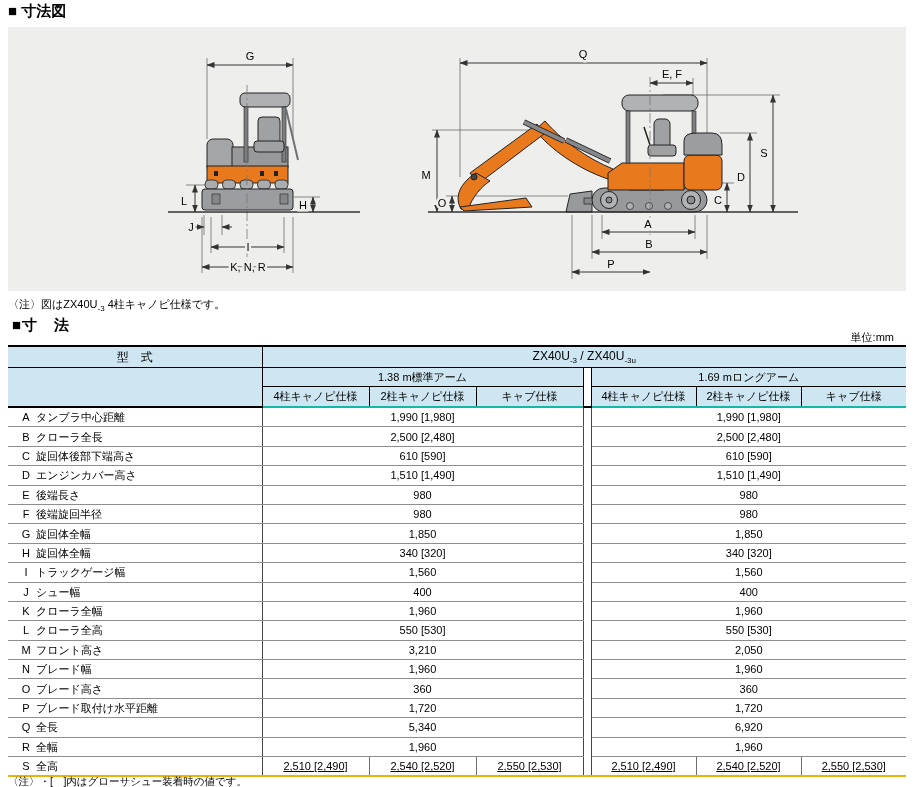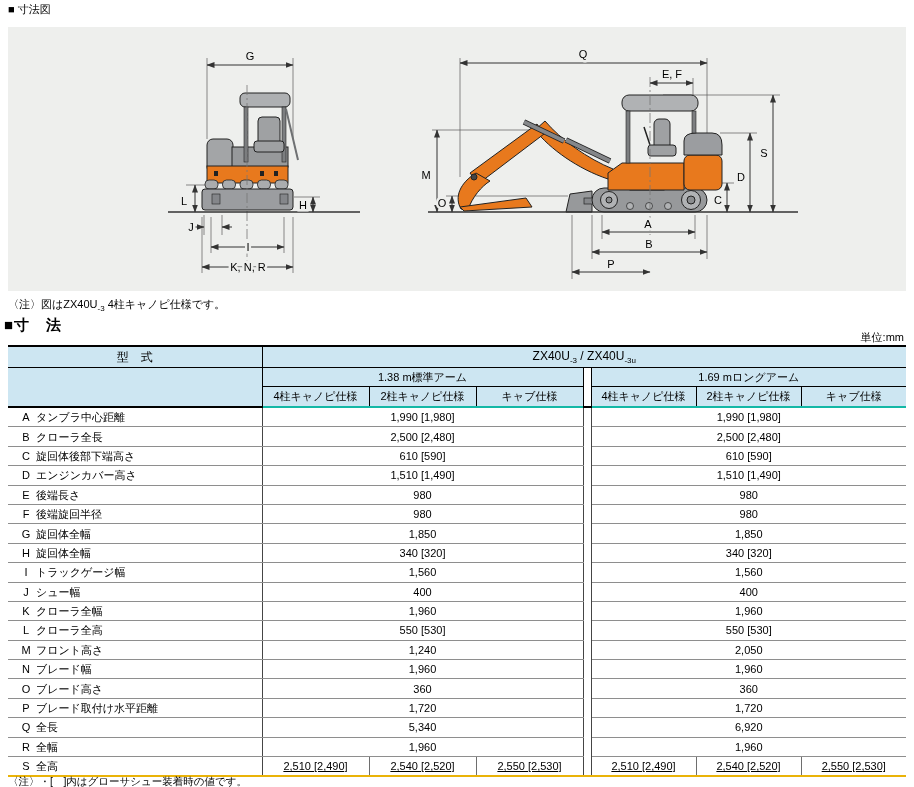--- a/index.html
+++ b/index.html
@@ -1,23 +1,23 @@
 <!DOCTYPE html>
 <html><head>
 <meta charset="utf-8">
 <style>
   html,body{margin:0;padding:0;}
   body{width:914px;height:787px;background:#fff;font-family:"Liberation Sans",sans-serif;color:#000;position:relative;overflow:hidden;}
   .abs{position:absolute;}
-  #title1{left:8px;top:2px;font-size:11px;font-weight:normal;}
+  #title1{left:8px;top:2px;font-size:15px;font-weight:bold;}
   #panel{left:8px;top:27px;width:898px;height:264px;background:#eeefed;}
   #note1{left:8px;top:297px;font-size:11px;}
   #note1 sub{font-size:8px;}
-  #title2{left:4px;top:316px;font-size:15px;font-weight:bold;letter-spacing:1px;}
-  #unit{right:10px;top:330px;font-size:11px;text-align:right;}
+  #title2{left:12px;top:316px;font-size:15px;font-weight:bold;letter-spacing:1px;}
+  #unit{right:20px;top:330px;font-size:11px;text-align:right;}
   #note2{left:8px;top:775px;font-size:10.5px;}
 
   table#spec{position:absolute;left:8px;top:345px;width:898px;border-collapse:collapse;table-layout:fixed;font-size:11px;}
   #spec th,#spec td{padding:0;font-weight:normal;text-align:center;vertical-align:middle;}
   .blue{background:#cde6f2;}
   tr.h1 th{height:20px;border-top:2px solid #000;border-bottom:1px solid #000;}
   .model-head{font-weight:bold;font-size:12px;border-right:1px solid #000;}
   .model-title{font-weight:bold;font-size:12px;}
   .model-title sub{font-size:8px;}
   tr.h2 th{height:18px;border-bottom:1px solid #000;}
@@ -297,21 +297,21 @@
         <td colspan="3" class="val">1,960</td>
       </tr>
       <tr>
         <td class="lab"><span class="k">L</span><span>クローラ全高</span></td>
         <td colspan="3" class="val">550 [530]</td>
         <td class="g"></td>
         <td colspan="3" class="val">550 [530]</td>
       </tr>
       <tr>
         <td class="lab"><span class="k">M</span><span>フロント高さ</span></td>
-        <td colspan="3" class="val">1,240</td>
+        <td colspan="3" class="val">3,210</td>
         <td class="g"></td>
         <td colspan="3" class="val">2,050</td>
       </tr>
       <tr>
         <td class="lab"><span class="k">N</span><span>ブレード幅</span></td>
         <td colspan="3" class="val">1,960</td>
         <td class="g"></td>
         <td colspan="3" class="val">1,960</td>
       </tr>
       <tr>

